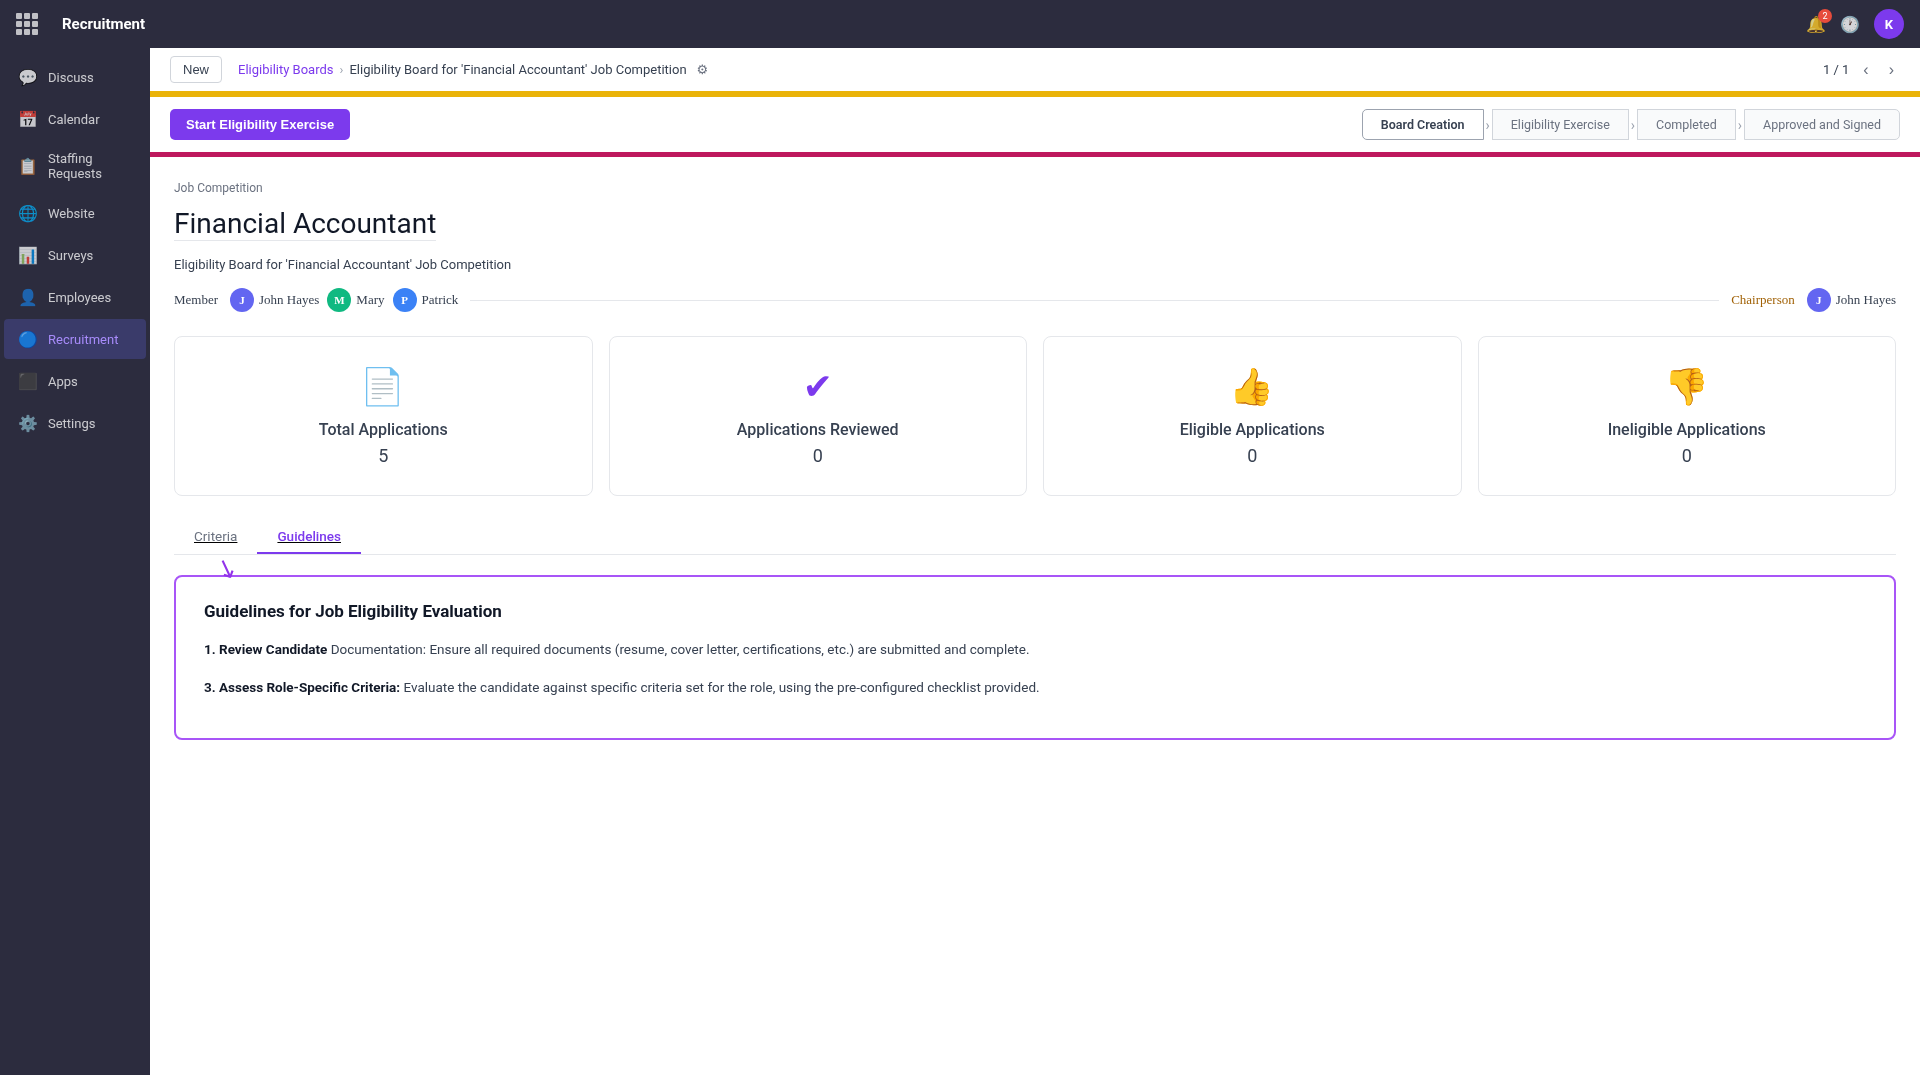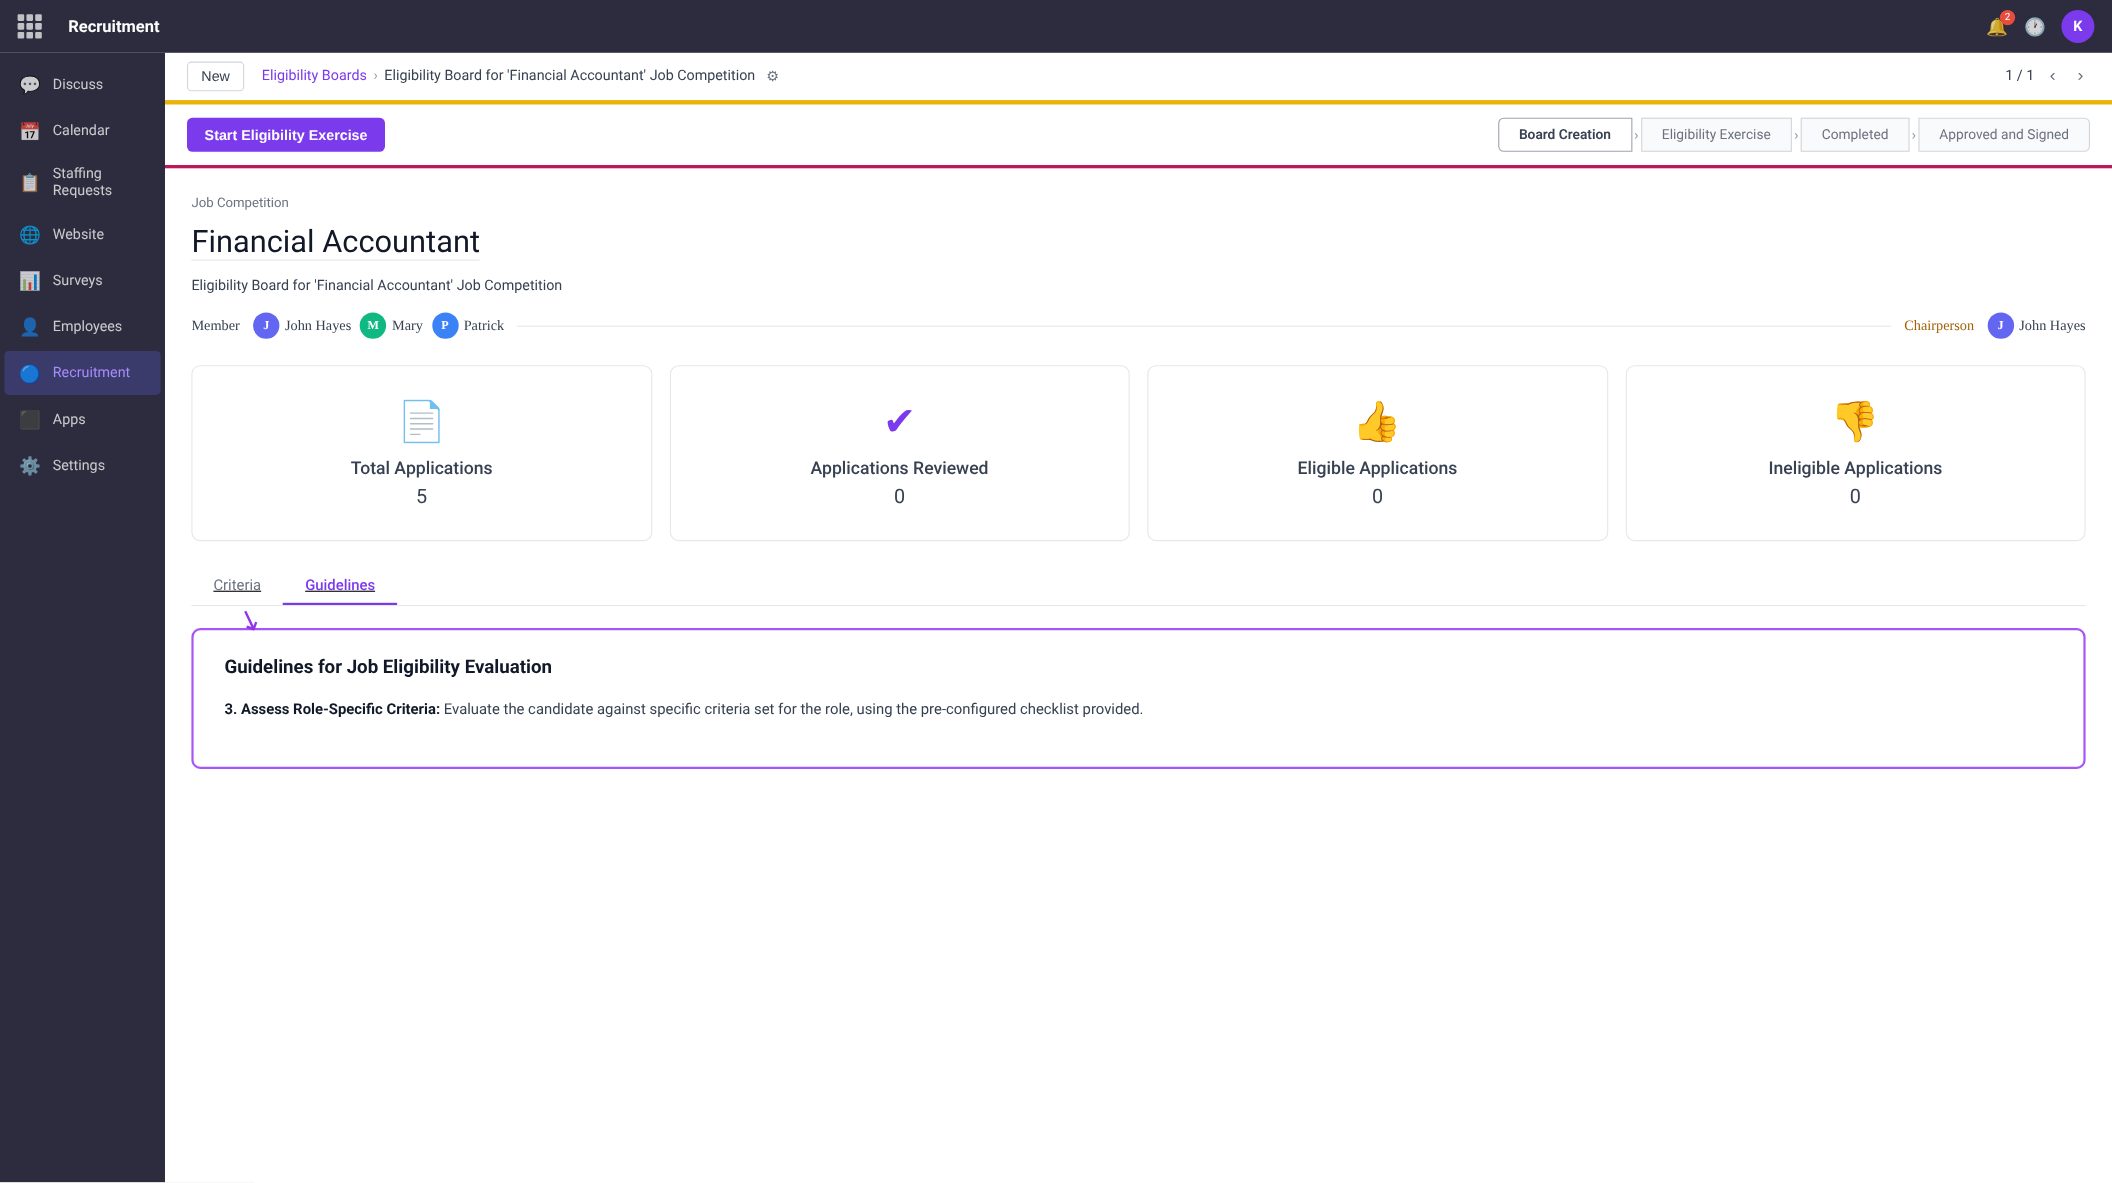--- a/index.html
+++ b/index.html
@@ -39,21 +39,21 @@
     .main { flex: 1; background: #fff; overflow-y: auto; display: flex; flex-direction: column; }
     .breadcrumb { display: flex; align-items: center; gap: 6px; font-size: 13px; }
     .breadcrumb-link { color: #7c3aed; text-decoration: none; cursor: pointer; }
     .breadcrumb-sep { color: #9ca3af; }
     .breadcrumb-current { color: #374151; }
     .breadcrumb-gear { color: #6b7280; margin-left: 4px; cursor: pointer; font-size: 13px; }
     .pagination { display: flex; align-items: center; gap: 8px; font-size: 13px; color: #374151; }
     .pag-btn { border: none; background: none; cursor: pointer; color: #6b7280; font-size: 16px; padding: 2px 6px; border-radius: 3px; }
 
     
-    .action-bar { padding: 12px 20px; display: flex; align-items: center; justify-content: space-between; border-bottom: 3px solid #be185d; }
+    .action-bar { padding: 12px 20px; display: flex; align-items: center; justify-content: space-between; border-bottom: 5px solid #be185d; }
     .btn-primary { background: #7c3aed; color: #fff; border: none; padding: 8px 16px; border-radius: 5px; font-size: 13px; font-weight: 600; cursor: pointer; }
     .workflow-steps { display: flex; align-items: center; gap: 0; }
     .step { padding: 7px 18px; font-size: 12.5px; color: #6b7280; background: #f9fafb; border: 1px solid #d1d5db; cursor: pointer; position: relative; }
     .step:first-child { border-radius: 5px 0 0 5px; }
     .step:last-child { border-radius: 0 5px 5px 0; }
     .step.active { background: #fff; border-color: #9ca3af; color: #374151; font-weight: 600; z-index: 1; }
     .step-arrow { color: #9ca3af; font-size: 14px; padding: 0 2px; }
 
     
     .page-content { padding: 24px 24px; flex: 1; }
@@ -85,21 +85,21 @@
 
     
     .guidelines-panel { border: 2px solid #a855f7; border-radius: 8px; padding: 24px 28px; margin-top: 20px; background: #fff; }
     .guidelines-title { font-size: 17px; font-weight: 700; color: #111827; margin-bottom: 18px; }
     .guideline-item { font-size: 13.5px; color: #374151; margin-bottom: 16px; line-height: 1.6; }
     .guideline-item b { color: #111827; }
 
     
     .btn-new { background: #fff; border: 1px solid #d1d5db; padding: 5px 12px; border-radius: 4px; font-size: 13px; color: #374151; cursor: pointer; margin-right: 8px; }
 
-    .breadcrumb-row { display: flex; align-items: center; padding: 8px 20px; border-bottom: 4px solid #eab308; justify-content: space-between; }
+    .breadcrumb-row { display: flex; align-items: center; padding: 8px 20px; border-bottom: 6px solid #eab308; justify-content: space-between; }
   </style>
 </head>
 <body>
 
 <nav class="top-nav">
   <div class="app-grid">
     <span></span>
       <span></span>
       <span></span>
     <span></span>
@@ -256,20 +256,24 @@
           <div class="tab">Criteria</div>
           <div class="tab active">Guidelines</div>
         </div>
 
         <div style="position:absolute; bottom:-28px; left:42px; color:#9333ea; font-size:26px; transform:rotate(20deg); pointer-events:none;">↘</div>
       </div>
 
       <div class="guidelines-panel">
         <div class="guidelines-title">Guidelines for Job Eligibility Evaluation</div>
 
+        <div class="guideline-item">
+          <b>1. Review Candidate</b>
+          <span> Documentation: Ensure all required documents (resume, cover letter, certifications, etc.) are submitted and complete.</span>
+        </div>
 
 
         <div class="guideline-item">
           <b>3. Assess Role-Specific Criteria:</b>
           <span> Evaluate the candidate against specific criteria set for the role, using the pre-configured checklist provided.</span>
         </div>
 
       </div>
 
     </div>

